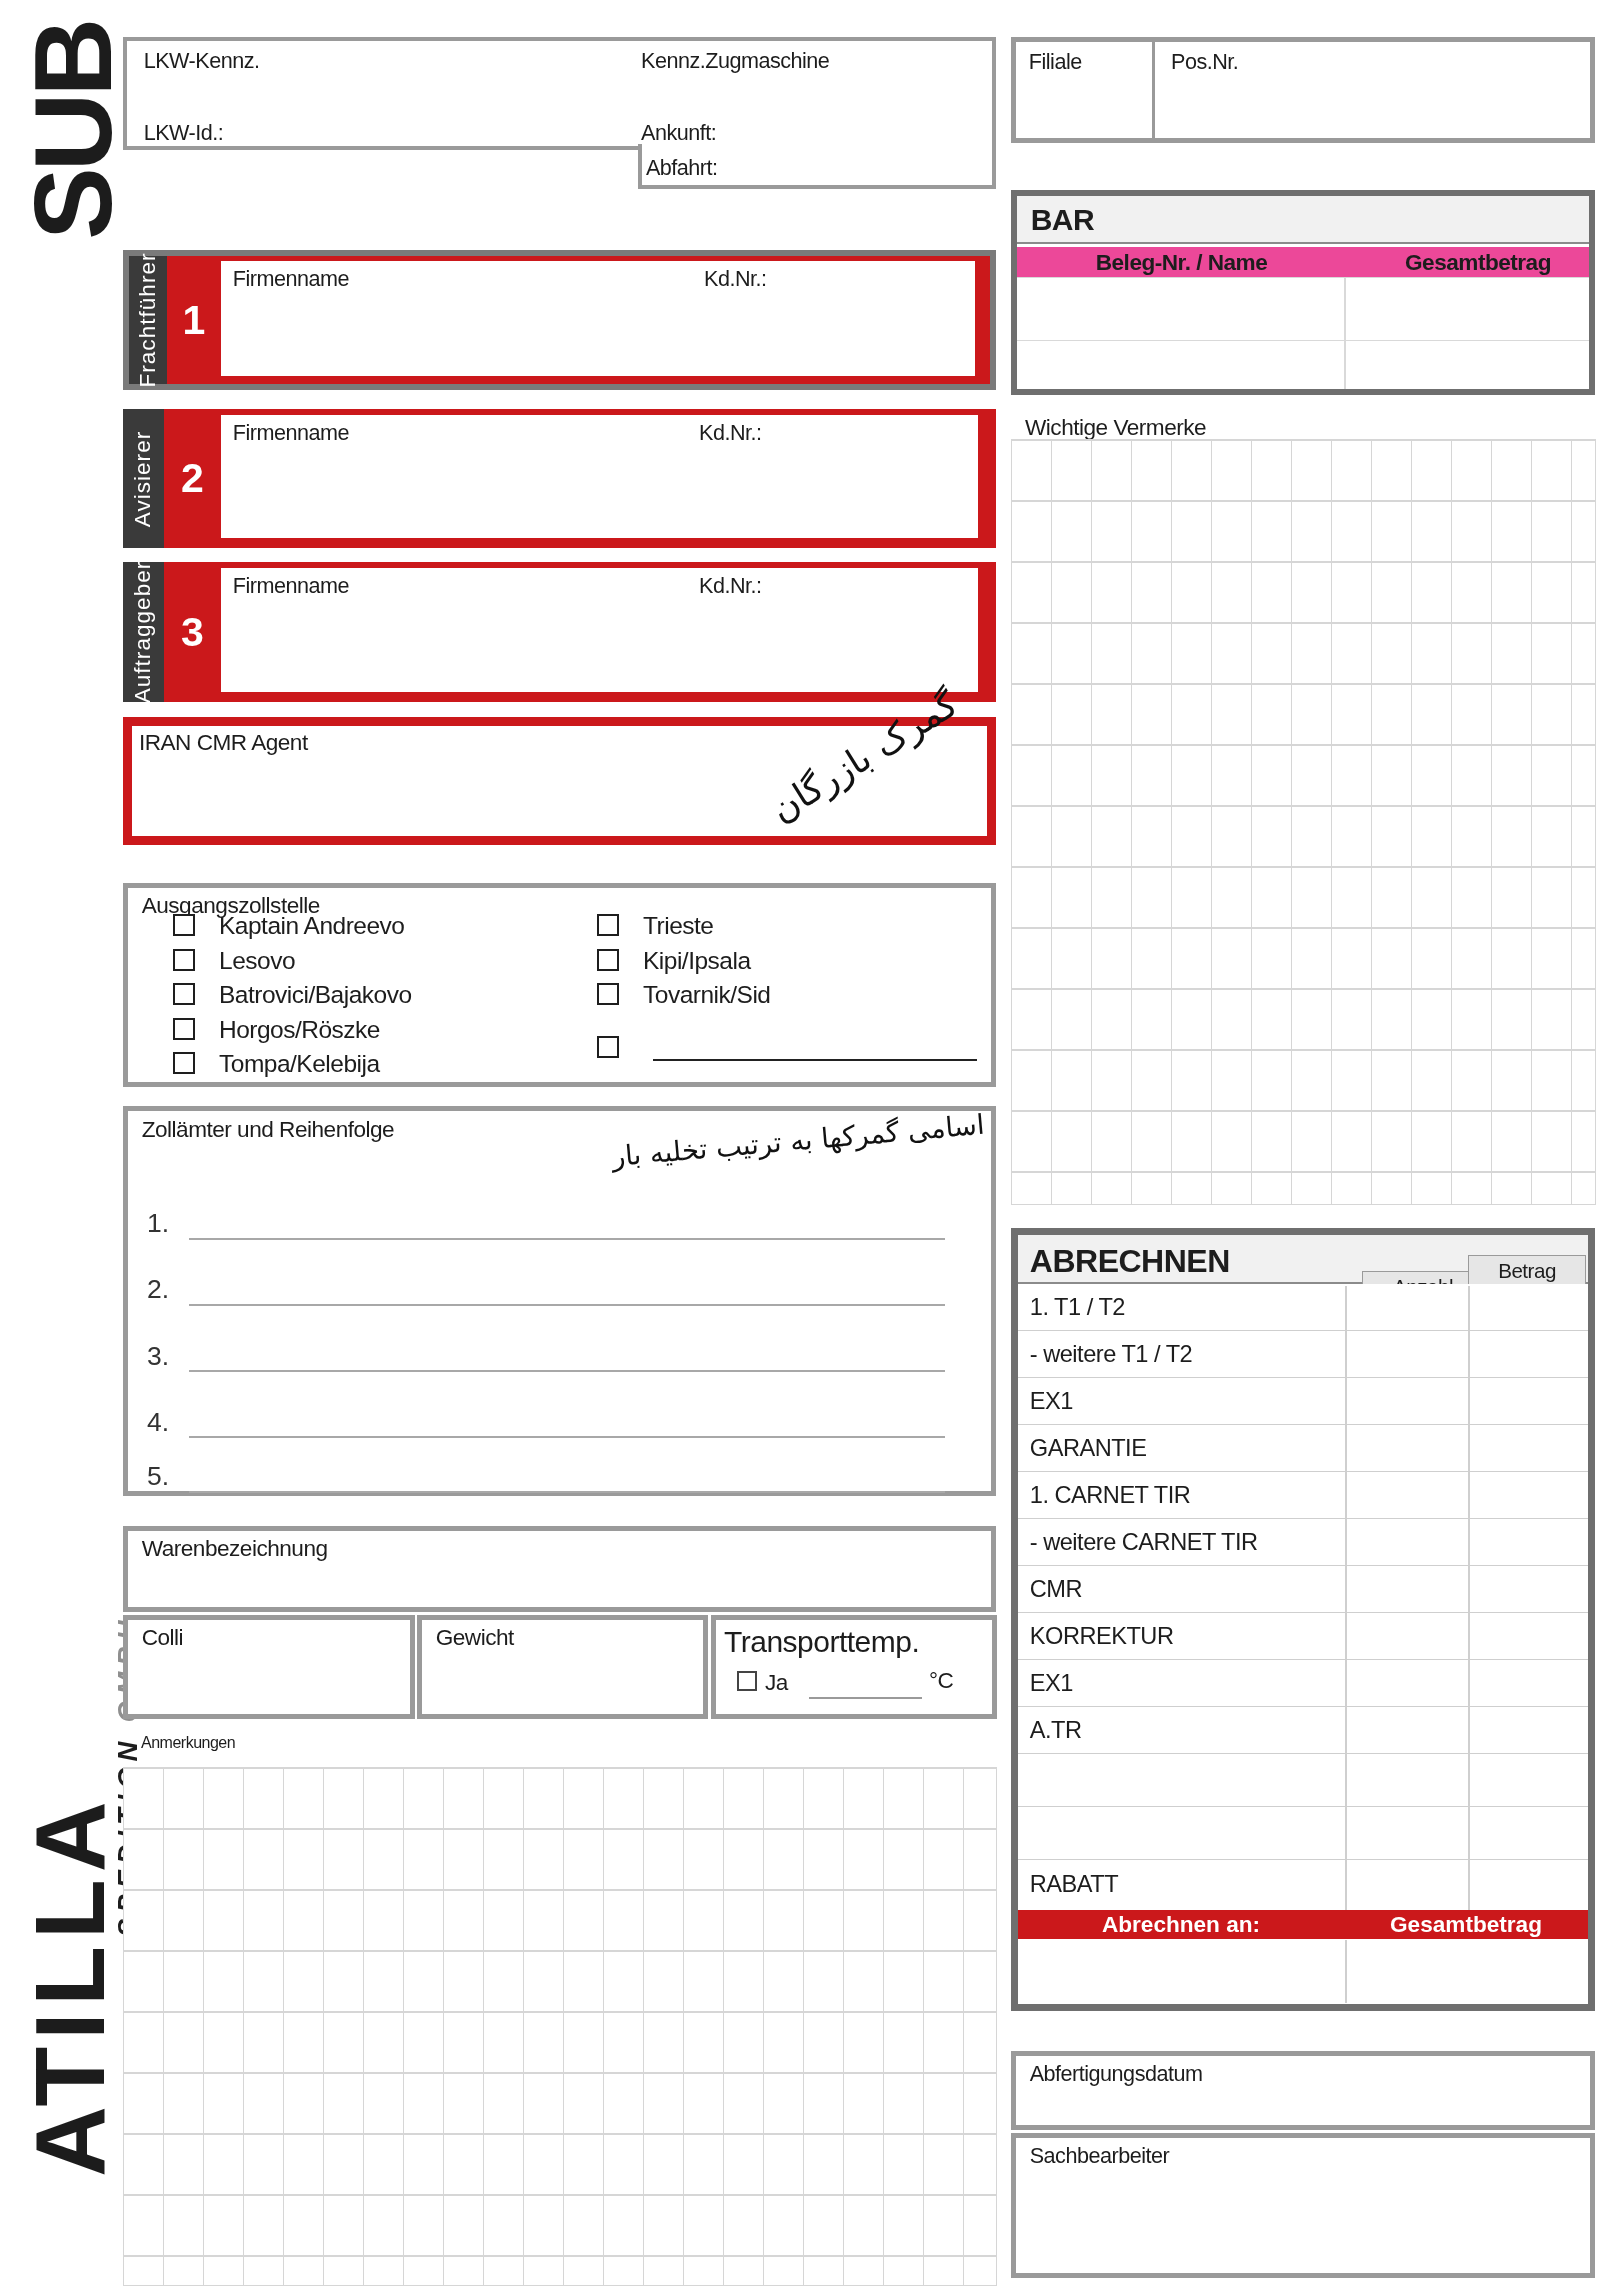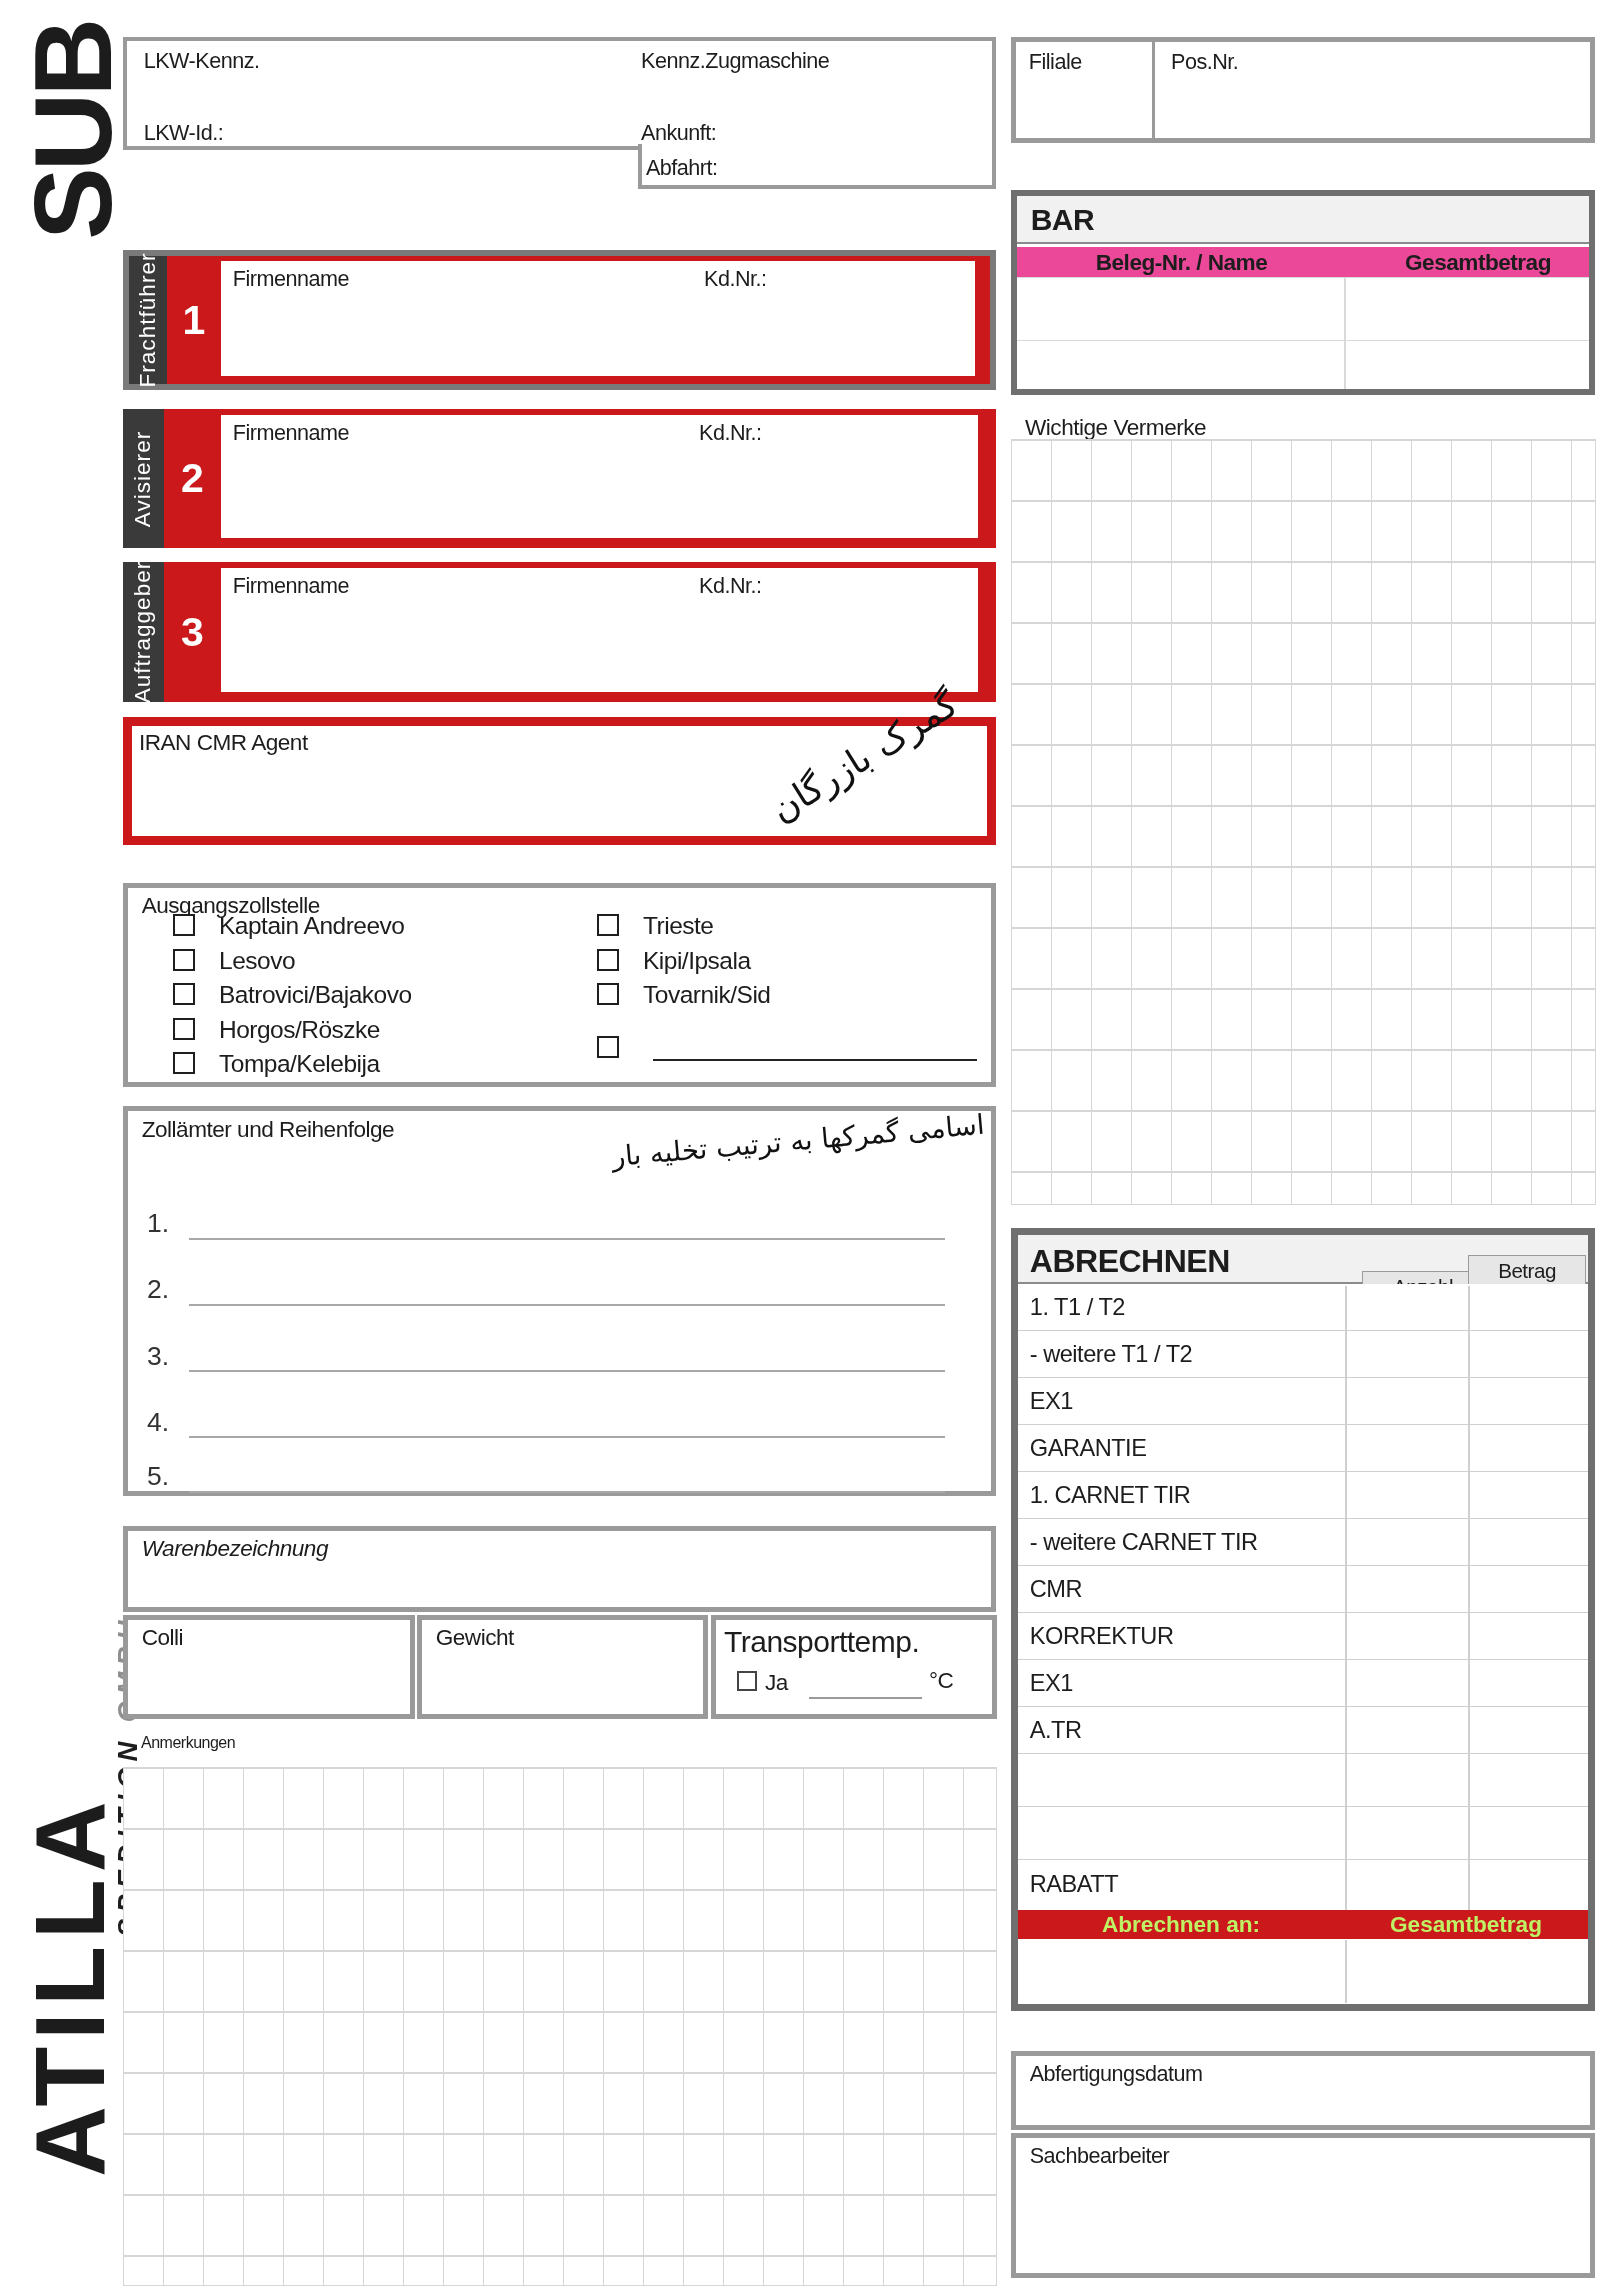--- a/index.html
+++ b/index.html
@@ -63,21 +63,21 @@
 
   
   #abr-head{position:absolute;left:0;top:0;width:100%;height:49px;background:#f1f1f1;
       border-bottom:2.9px solid #8b8b8b;box-sizing:border-box;}
   #abr-title{position:absolute;left:11.8px;top:7.9px;font-size:32px;font-weight:800;letter-spacing:-0.5px;}
   .abr-colhead{position:absolute;top:19.6px;height:32px;background:#e6e6e6;border:1.5px solid #9a9a9a;
       box-sizing:border-box;text-align:center;font-size:20.6px;line-height:29.4px;letter-spacing:-0.5px;}
   .abr-row{position:relative;border-bottom:1.5px solid #cfcfcf;box-sizing:border-box;background:#fff;}
   .abr-row .rl{position:absolute;left:11.8px;top:50%;transform:translateY(-50%);font-size:23.6px;letter-spacing:-0.5px;white-space:nowrap;}
   .abr-red{position:absolute;left:0;width:100%;height:29.4px;background:#cb181b;}
-  .abr-red .t{position:absolute;top:50%;transform:translate(-50%,-50%);color:#bef264;font-weight:800;font-size:22.6px;white-space:nowrap;}
+  .abr-red .t{position:absolute;top:50%;transform:translate(-50%,-50%);color:#ffffff;font-weight:800;font-size:22.6px;white-space:nowrap;}
   .vline{position:absolute;width:1.5px;background:#cfcfcf;}
 
   .hand{font-family:"DejaVu Sans",sans-serif;direction:rtl;color:#111;}
   .underline{position:absolute;border-top:2px solid #222;}
 </style>
 </head>
 <body>
 
 <div id="page">
 
@@ -191,21 +191,21 @@
   <span class="z-num" style="left:147px;top:1274px;">2.</span>
   <div class="z-line" style="top:1304px;"></div>
   <span class="z-num" style="left:147px;top:1341px;">3.</span>
   <div class="z-line" style="top:1370px;"></div>
   <span class="z-num" style="left:147px;top:1407px;">4.</span>
   <div class="z-line" style="top:1436px;"></div>
   <span class="z-num" style="left:147px;top:1461px;">5.</span>
   <div class="z-line" style="top:1491px;"></div>
 
   <div class="gbox" style="left:123px;top:1526px;width:873px;height:86px;">
-    <span class="lbl abs" style="left:13.7px;top:4.9px;font-size:22.6px;font-style:italic;">Warenbezeichnung</span>
+    <span class="lbl abs" style="left:13.7px;top:4.9px;font-size:22.6px;">Warenbezeichnung</span>
   </div>
 
   <div class="gbox" style="left:417px;top:1615px;width:291px;height:104px;">
     <span class="lbl abs" style="left:13.7px;top:4.9px;font-size:22.6px;">Gewicht</span>
   </div>
   <div class="gbox" style="left:123px;top:1615px;width:292px;height:104px;">
     <span class="lbl abs" style="left:13.7px;top:4.9px;font-size:22.6px;">Colli</span>
   </div>
   <div class="gbox" style="left:711px;top:1615px;width:286px;height:104px;">
     <span class="lbl abs" style="left:8px;top:4.9px;font-size:30px;">Transporttemp.</span>

